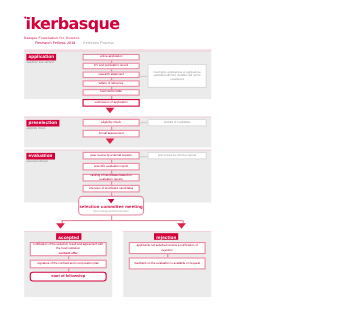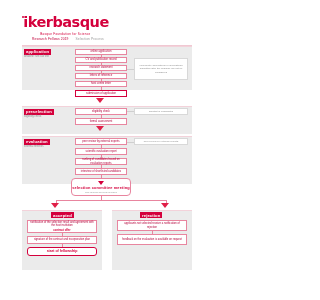--- a/index.html
+++ b/index.html
@@ -9,21 +9,21 @@
     font-family: "Liberation Sans", sans-serif;
     overflow: hidden;
   }
   #page {
     position: relative;
     width: 212px; height: 300px;
     background: #fff;
   }
 
   
-  .header { position: absolute; left: 0; top: 0; width: 212px; height: 46px; text-align: center; }
+  .header { position: absolute; left: 0; top: 0; width: 212px; height: 46px; }
   .logo-wrap { position: absolute; left: 22px; top: 15px; }
   .logo-mark {
     font-size: 14.5px; font-weight: bold; color: #d4003c;
     letter-spacing: -0.5px; line-height: 15px;
     font-family: "DejaVu Sans", sans-serif;
   }
   .logo-mark .dot {
     display: inline-block; width: 2.2px; height: 2.2px;
     background: #d4003c; border-radius: 50%;
     position: relative; top: -9px; left: 0px; margin-right: -1px;

